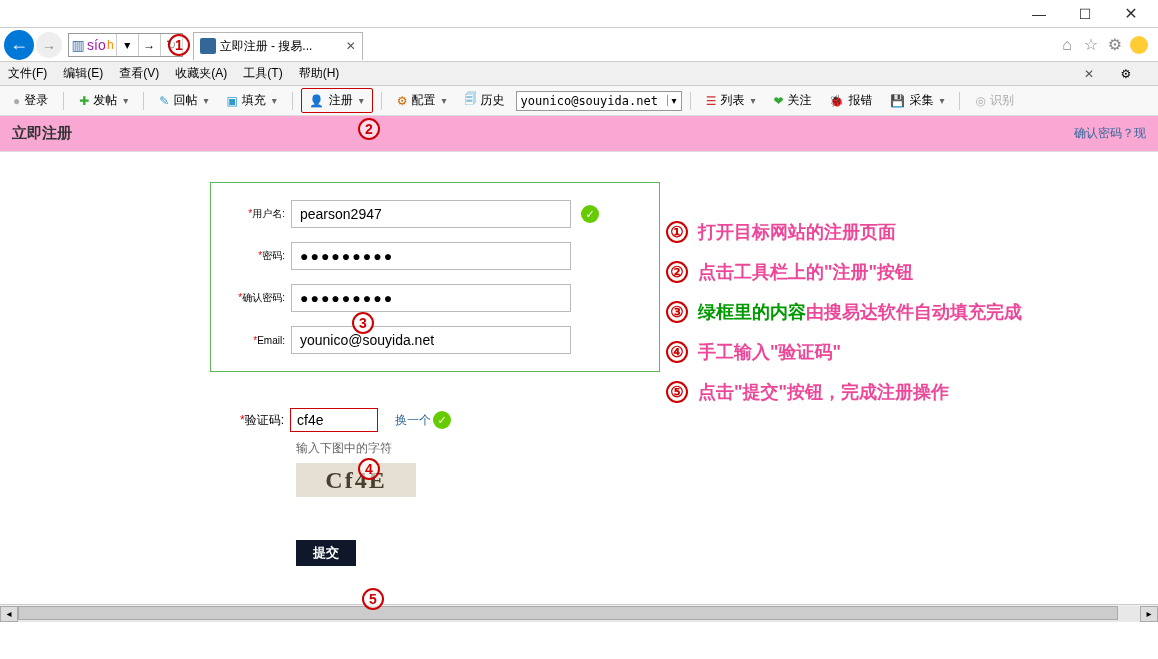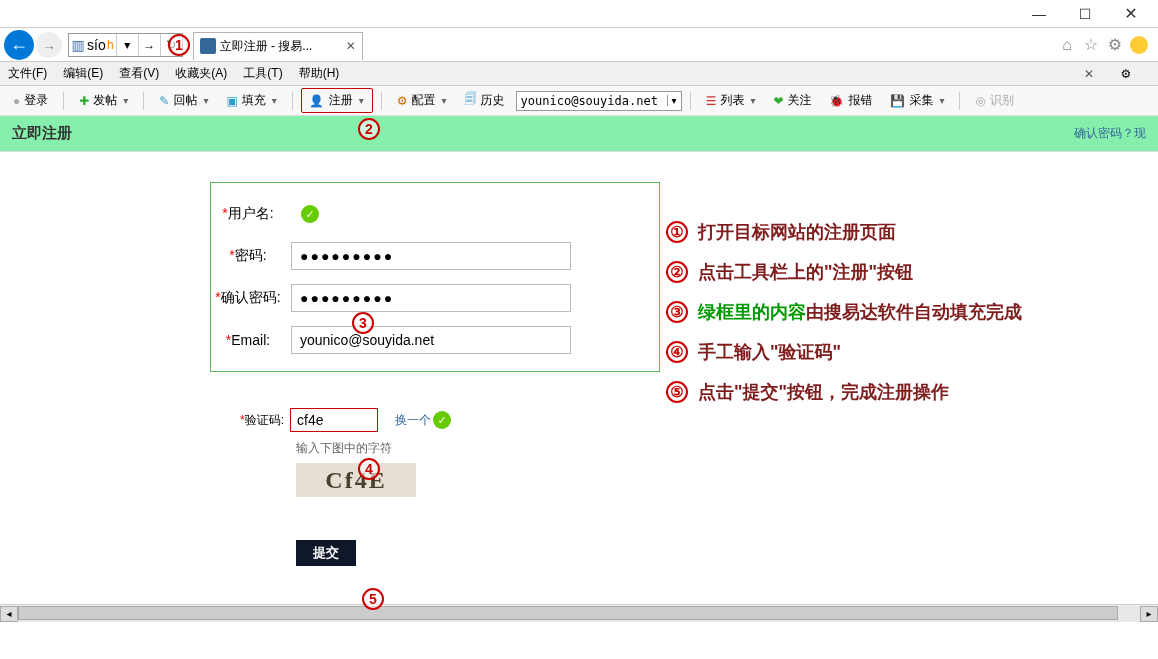--- a/index.html
+++ b/index.html
@@ -37,30 +37,30 @@
 .tbtn { display: flex; align-items: center; gap: 4px; padding: 3px 6px; border: 1px solid transparent; border-radius: 2px; }
 .tbtn .dd { color: #666; font-size: 10px; margin-left: 2px; }
 .tbtn.boxed { border: 1px solid #c00; padding: 3px 8px; }
 .sep { width: 1px; height: 18px; background: #ccc; margin: 0 4px; }
 .emailbox { height: 20px; border: 1px solid #999; background: #fff; display: flex; align-items: center; }
 .emailbox input { border: none; outline: none; width: 150px; font-family: monospace; font-size: 12px; padding: 0 4px; }
 .emailbox .dd { border-left: 1px solid #999; padding: 0 4px; font-size: 10px; }
 .gear { width: 16px; height: 16px; display: inline-flex; align-items: center; justify-content: center; }
 
 
-.pagehdr { height: 36px; background: #86efac; border-bottom: 1px solid #ddd; display: flex; align-items: center; padding: 0 12px; }
+.pagehdr { height: 36px; background: #f9a8d4; border-bottom: 1px solid #ddd; display: flex; align-items: center; padding: 0 12px; }
 .pagehdr .ttl { font-size: 15px; font-weight: bold; color: #333; }
 .pagehdr .rlink { margin-left: auto; color: #369; font-size: 12px; }
 
 
 .content { position: relative; height: 470px; background: #fff; overflow: hidden; }
 .formwrap { position: absolute; left: 210px; top: 30px; width: 450px; }
 .greenbox { border: 1px solid #5cb85c; padding: 10px 0; }
 .frow { display: flex; align-items: center; height: 42px; padding: 8px 0; }
-.flbl { width: 80px; text-align: center; padding-right: 6px; font-size: 14px; }
+.flbl { width: 80px; text-align: right; padding-right: 6px; font-size: 10px; }
 .flbl .req { color: #e00; }
 .finput { width: 280px; height: 28px; border: 1px solid #bbb; padding: 0 8px; font-size: 14px; background: #fff; outline: none; }
 .finput.pw { letter-spacing: 2px; }
 .checkico { width: 18px; height: 18px; border-radius: 50%; background: #6c0; margin-left: 10px; display: inline-flex; align-items: center; justify-content: center; color: #fff; font-size: 11px; }
 .captchagrp { position: absolute; left: 210px; top: 256px; width: 450px; }
 .caprow { display: flex; align-items: center; }
 .caplbl { width: 80px; text-align: right; padding-right: 6px; font-size: 12px; }
 .caplbl .req { color: #e00; }
 .capinput { width: 88px; height: 24px; border: 1px solid #c00; padding: 0 6px; font-size: 14px; }
 .caplink { margin-left: 17px; color: #369; font-size: 12px; }
@@ -72,21 +72,21 @@
 .circ { position: absolute; width: 22px; height: 22px; border: 2px solid #c00; border-radius: 50%; display: flex; align-items: center; justify-content: center; color: #c00; font-weight: bold; font-size: 14px; background: rgba(255,255,255,0.6); z-index: 50; }
 .c1 { left: 168px; top: 34px; }
 .c2 { left: 358px; top: 118px; }
 .c4 { left: 358px; top: 458px; }
 .c5 { left: 362px; top: 588px; }
 
 
 .instr { position: absolute; left: 666px; top: 220px; font-family: SimSun, serif; }
 .instr .line { font-size: 18px; font-weight: bold; margin-bottom: 16px; display: flex; align-items: center; }
 .instr .num { width: 22px; height: 22px; border: 2px solid #c00; border-radius: 50%; display: inline-flex; align-items: center; justify-content: center; color: #c00; margin-right: 10px; font-size: 15px; }
-.instr .red { color: #7f1d1d; }
+.instr .red { color: #ec4899; }
 .instr .green { color: #090; }
 .instr .txt { white-space: nowrap; }
 
 
 .hscroll { position: absolute; bottom: 0; left: 0; right: 0; height: 18px; background: #f0f0f0; border-top: 1px solid #ccc; display: flex; align-items: center; }
 .hscroll .btn { width: 18px; height: 16px; background: #ddd; border: 1px solid #aaa; display: flex; align-items: center; justify-content: center; font-size: 10px; }
 .hscroll .track { flex: 1; height: 16px; background: #e8e8e8; position: relative; }
 .hscroll .thumb { position: absolute; left: 0; top: 0; width: 98%; height: 14px; background: #ccc; border: 1px solid #aaa; }
 </style>
 </head>
@@ -96,21 +96,21 @@
   <div class="winbtn">—</div>
   <div class="winbtn">☐</div>
   <div class="winbtn close">✕</div>
 </div>
 
 <div class="navbar">
   <div class="navback">←</div>
   <div class="navfwd">→</div>
   <div class="addrgrp">
     <span class="addrico">▥</span>
-    <span class="addrico" style="color:#000000;">sío</span>
+    <span class="addrico" style="color:#a21caf;">sío</span>
     <span style="color:#f80;padding:0 2px;">h</span>
     <span class="addrbtn">▾</span>
     <span class="addrbtn">→</span>
     <span class="addrbtn">↻</span>
   </div>
   <div class="tabs">
     <div class="tab active">
         <span class="tico" style="background:#369;"></span>
         <span>立即注册 - 搜易...</span>
         <span class="tclose">✕</span>
@@ -207,20 +207,21 @@
   <div class="ttl">立即注册</div>
   <div class="rlink">确认密码？现</div>
 </div>
 
 <div class="content">
 
   <div class="formwrap">
     <div class="greenbox">
       <div class="frow">
         <div class="flbl"><span class="req">*</span><span>用户名:</span></div>
+        <input class="finput" value="pearson2947" style="">
         <span class="checkico">✓</span>
       </div>
       <div class="frow">
         <div class="flbl"><span class="req">*</span><span>密码:</span></div>
         <input class="finput pw" value="●●●●●●●●●" style="">
       </div>
       <div class="frow">
         <div class="flbl"><span class="req">*</span><span>确认密码:</span></div>
         <input class="finput pw" value="●●●●●●●●●" style="">
       </div>

